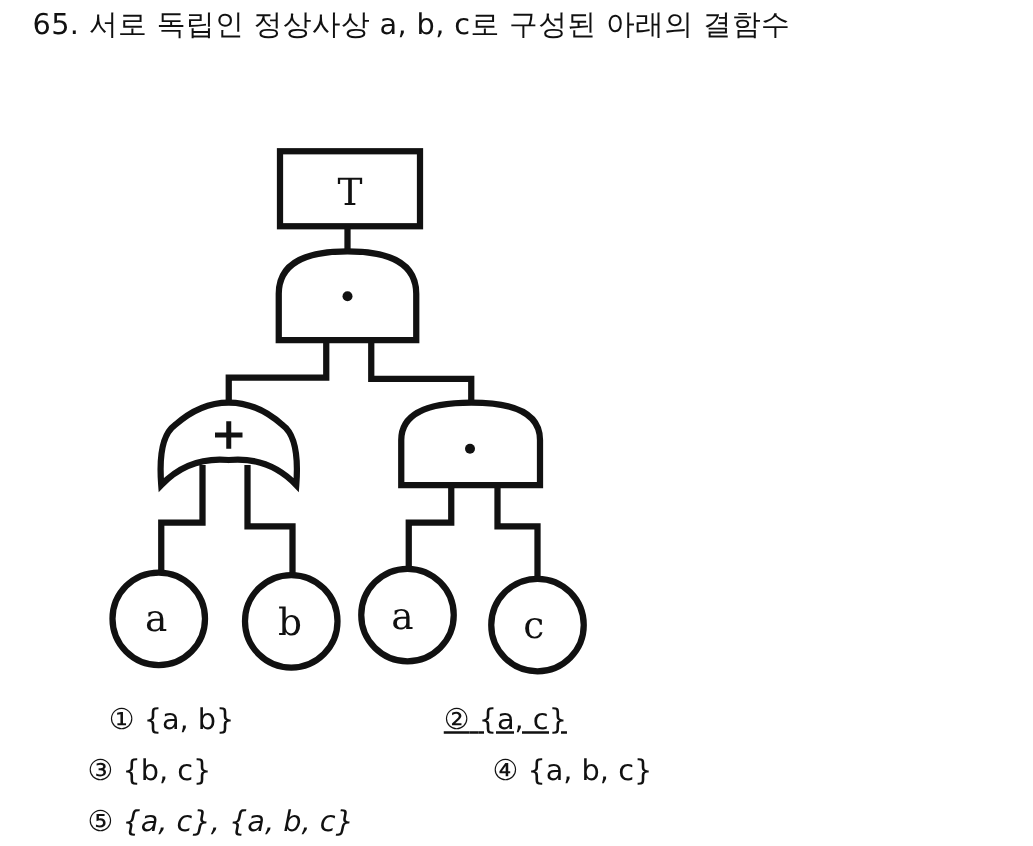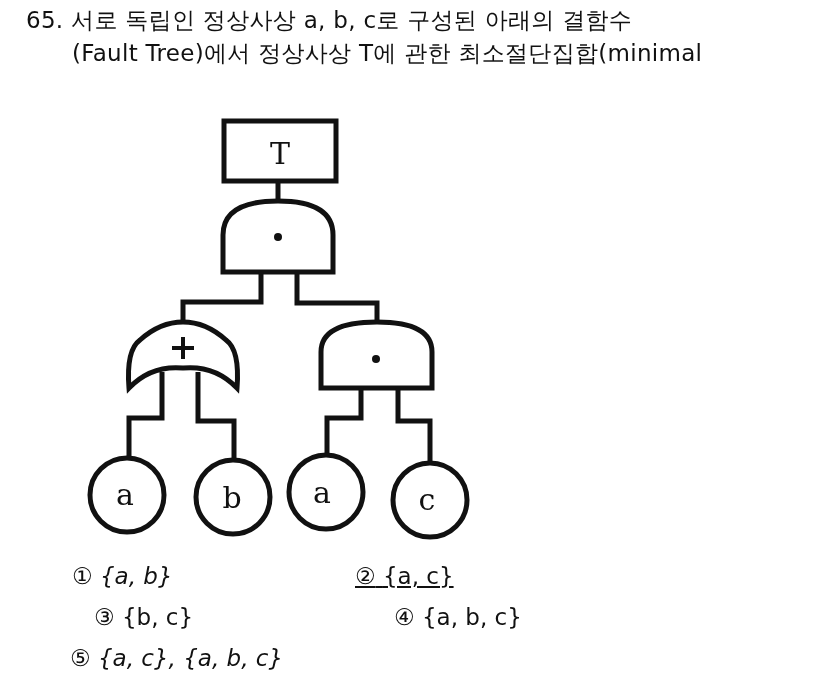--- a/index.html
+++ b/index.html
@@ -8,21 +8,20 @@
   .q .line{white-space:nowrap;}
   .q .indent{padding-left:46px;}
   svg.tree{position:absolute;left:0;top:0;}
   .choice{position:absolute;font-size:23px;white-space:nowrap;}
 </style>
 </head>
 <body>
 
 <div class="q">
   <div class="line"><span>65.</span> <span>서로 독립인 정상사상 a, b, c로 구성된 아래의 결함수</span></div>
-  <div class="line indent">(Fault Tree)에서 정상사상 T에 관한 최소절단집합(minimal</div>
 </div>
 
 <svg class="tree" width="826" height="560" viewBox="0 0 826 560">
   <g stroke="#111" stroke-width="5" fill="none">
 
     <rect x="224" y="121" width="112" height="60" fill="#fff"></rect>
     <line x1="278" y1="181" x2="278" y2="201"></line>
 
     <path d="M223,272 L223,235 Q223,201 278,201 Q333,201 333,235 L333,272 Z" fill="#fff"></path>
 
@@ -52,17 +51,17 @@
   </g>
   <g font-family="'DejaVu Serif','Liberation Serif',serif" font-size="30" fill="#111" text-anchor="middle">
     <text x="280" y="164">T</text>
     <text x="125" y="505">a</text>
     <text x="232" y="508">b</text>
     <text x="322" y="503">a</text>
     <text x="427" y="510">c</text>
   </g>
 </svg>
 
-<div class="choice" style="left:72px;top:563px;font-style:italic;"><span>①</span> <span>{a, b}</span></div>
+<div class="choice" style="left:87px;top:563px;"><span>①</span> <span>{a, b}</span></div>
 <div class="choice" style="left:355px;top:563px;text-decoration:underline;"><span>②</span> <span>{a, c}</span></div>
-<div class="choice" style="left:70px;top:604px;margin-left:24px;"><span>③</span> <span>{b, c}</span></div>
+<div class="choice" style="left:70px;top:604px;"><span>③</span> <span>{b, c}</span></div>
 <div class="choice" style="left:355px;top:604px;margin-left:39px;"><span>④</span> <span>{a, b, c}</span></div>
 <div class="choice" style="left:70px;top:645px;font-style:italic;"><span>⑤</span> <span>{a, c}, {a, b, c}</span></div>
 
 </body></html>

